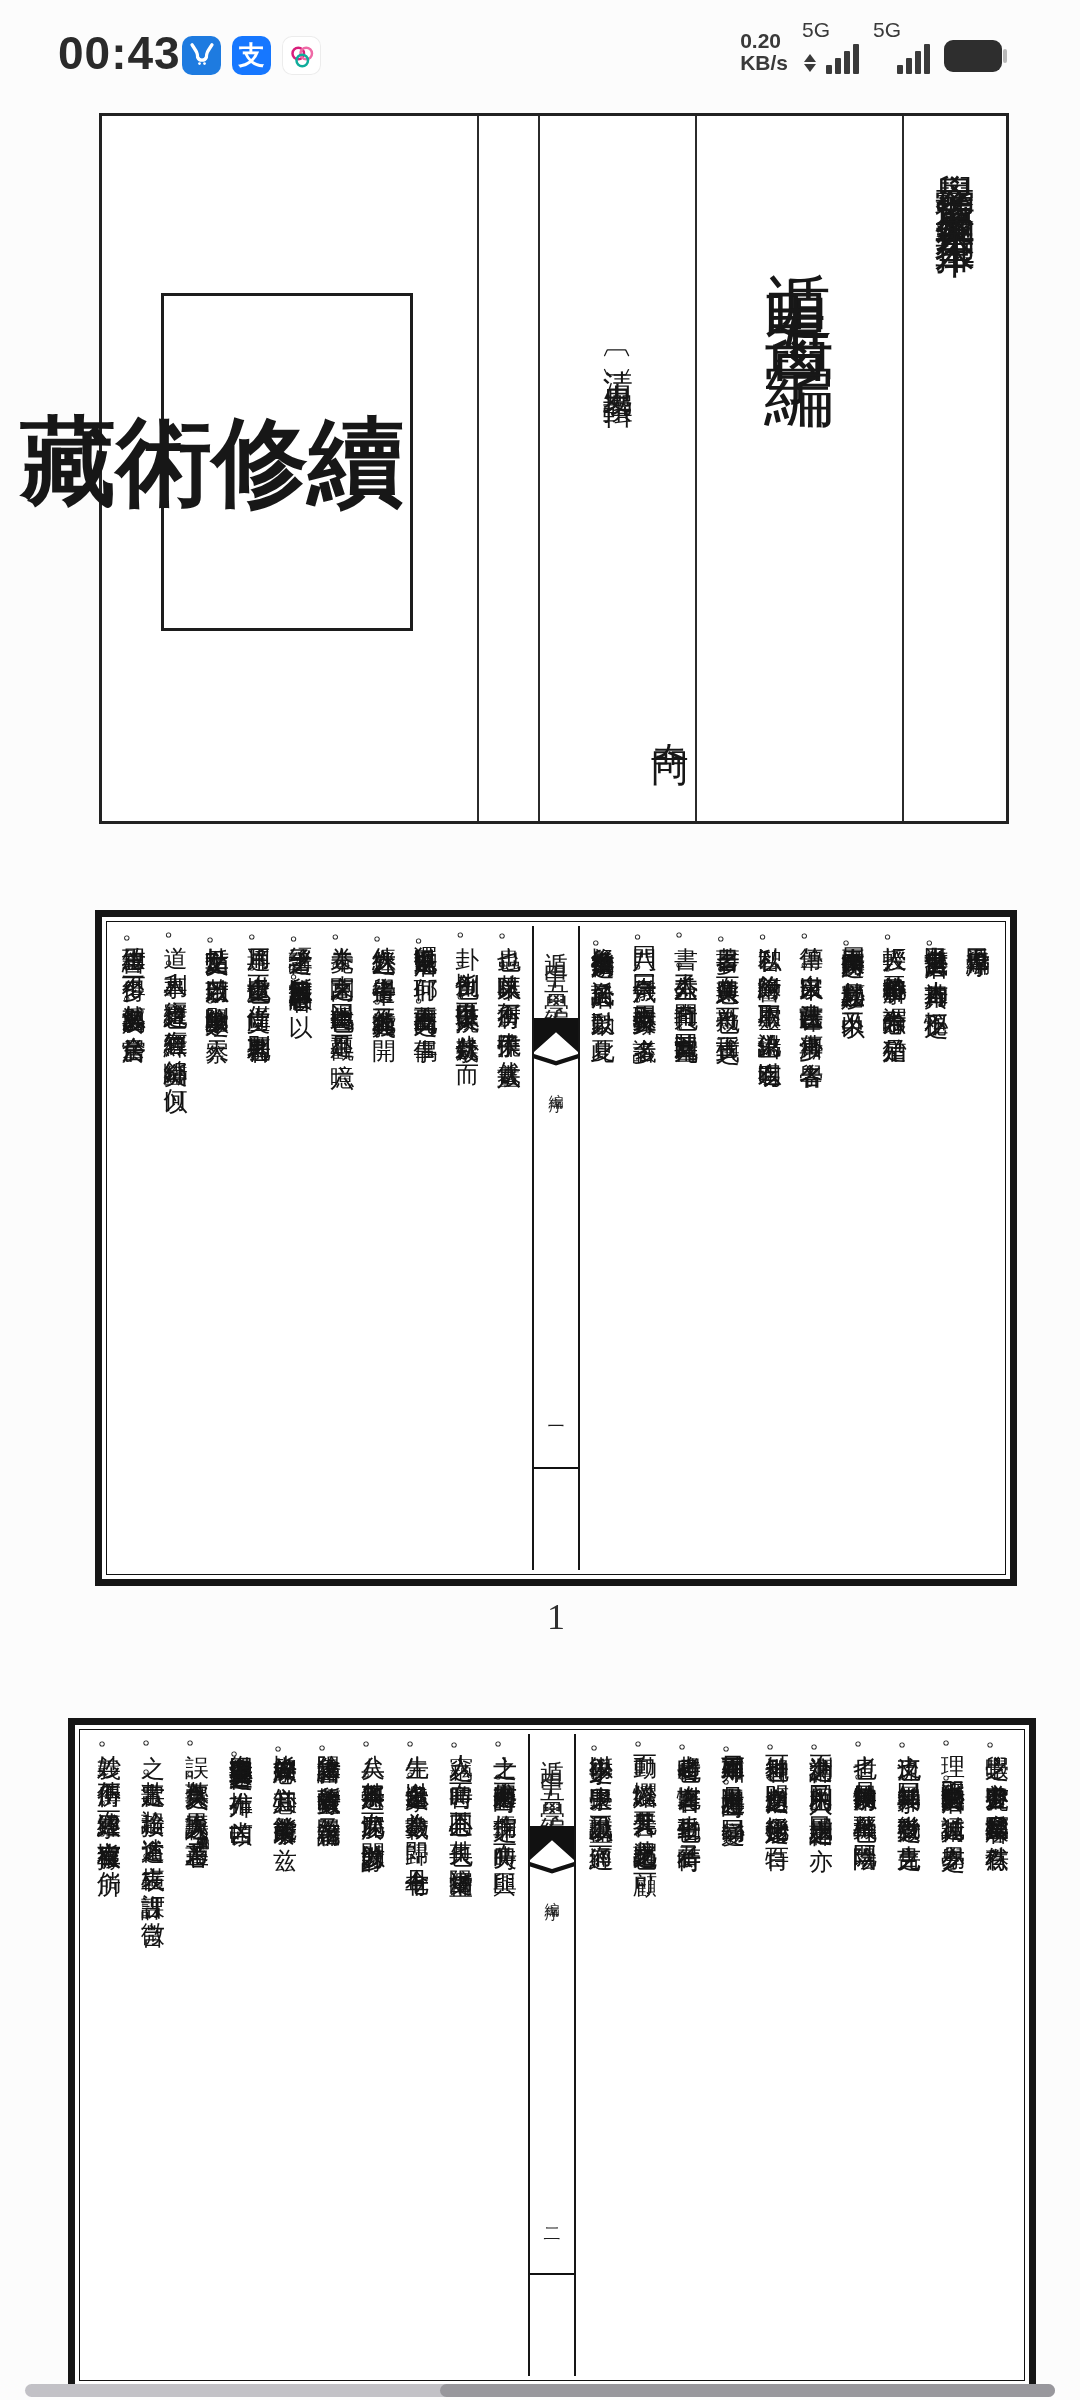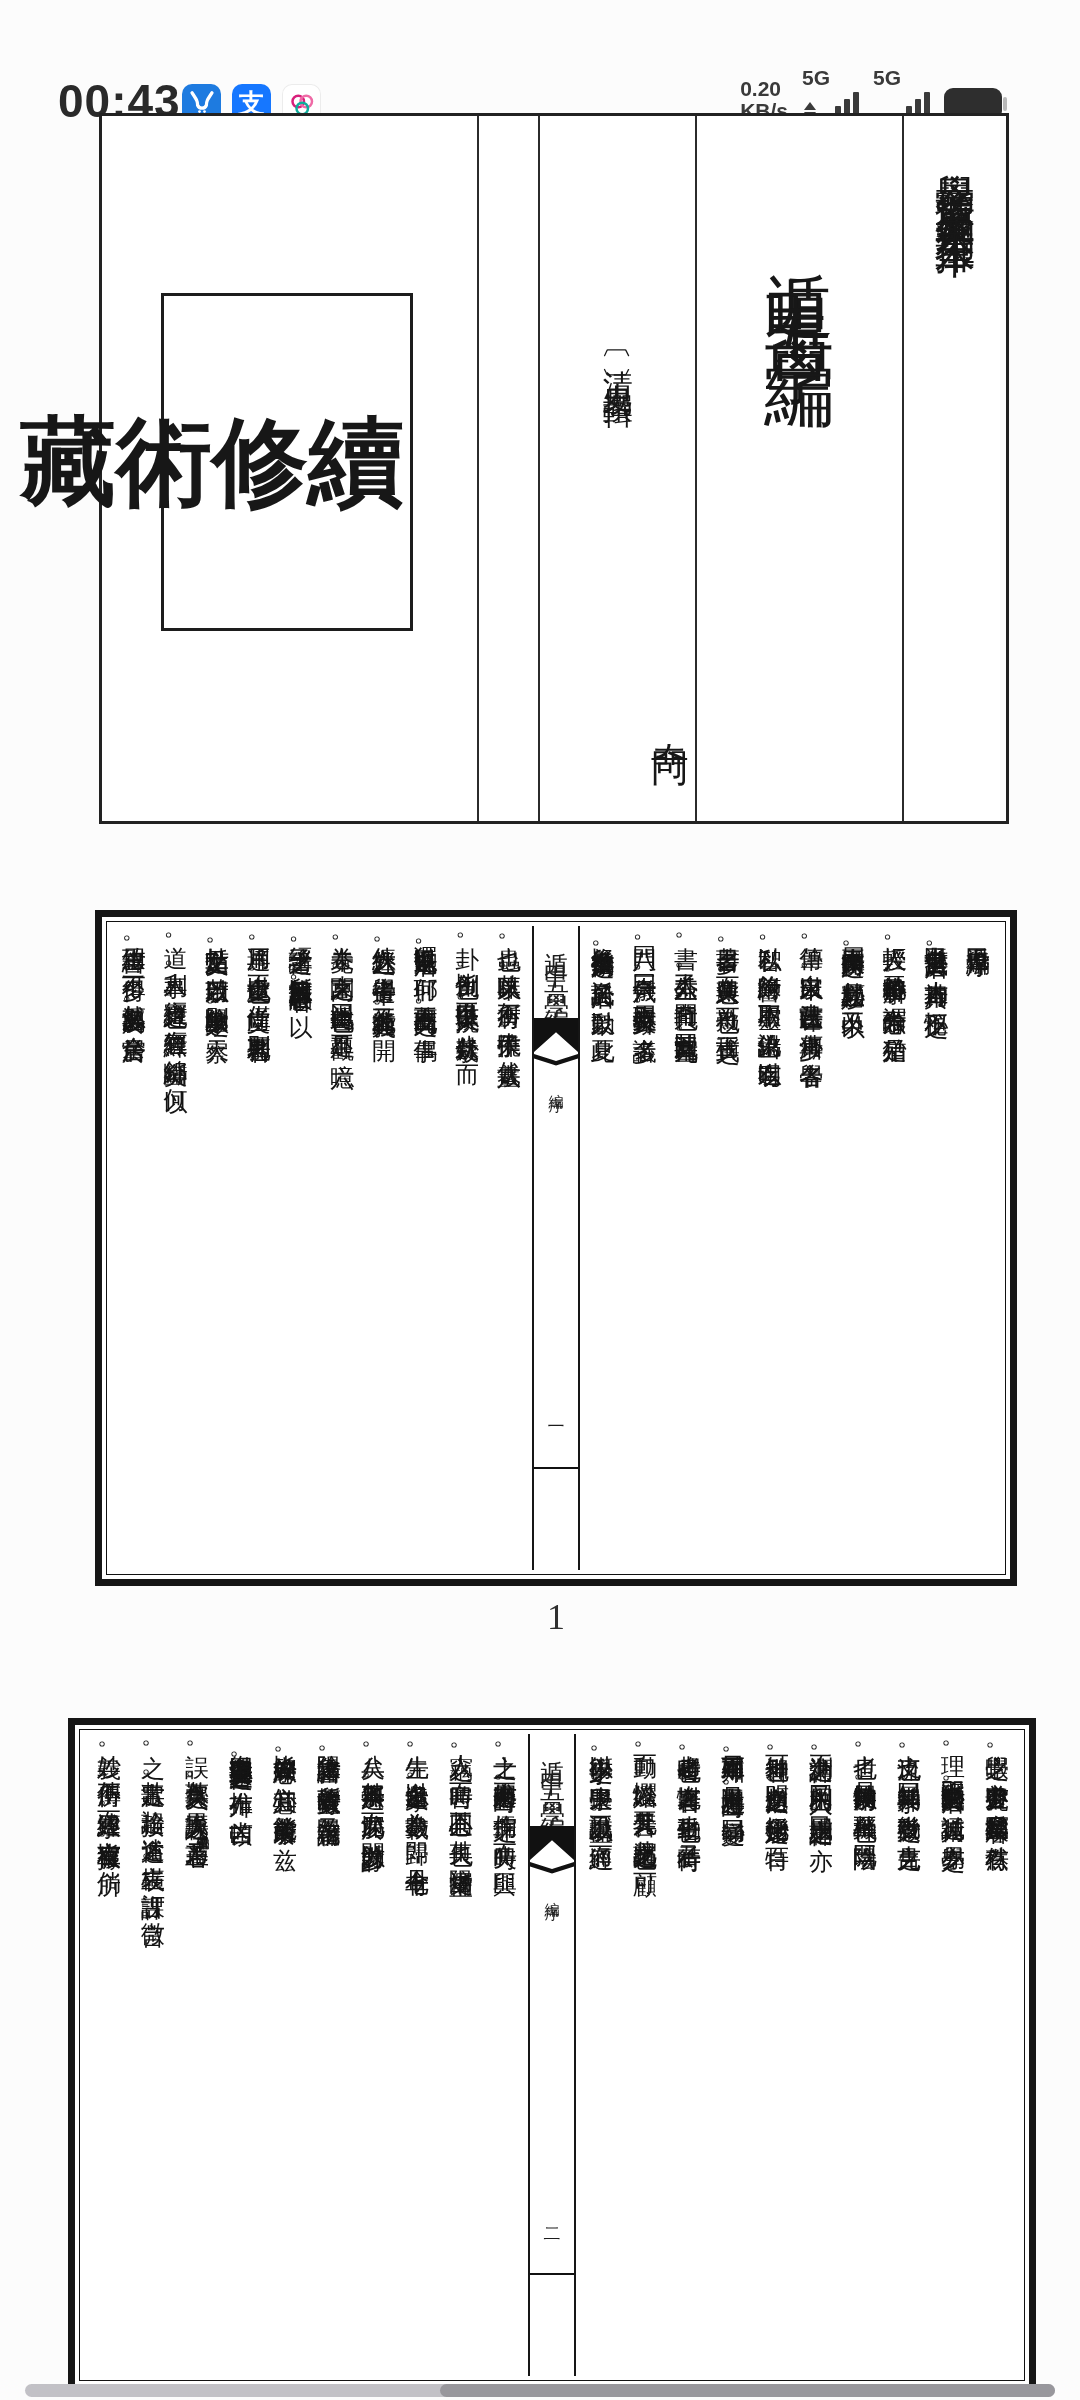--- a/index.html
+++ b/index.html
@@ -1,31 +1,31 @@
 <!DOCTYPE html>
 <html><head>
 <meta charset="utf-8">
 <style>
   html,body{margin:0;padding:0;background:#f2f2f2;}
   .screen{position:relative;width:1080px;height:2400px;background:#fcfcfc;overflow:hidden;
           font-family:"Liberation Sans","DejaVu Sans",sans-serif;color:#1c1c1c;}
 
   
-  .statusbar{position:absolute;top:0;left:0;width:1080px;height:92px;margin-top:48px;}
+  .statusbar{position:absolute;top:0;left:0;width:1080px;height:92px;}
   .sb-time{position:absolute;left:58px;top:26px;font-size:46px;font-weight:600;color:#2a2a2a;letter-spacing:1px;}
   .sb-apps{position:absolute;left:182px;top:36px;display:flex;gap:11px;}
   .sb-appicon{width:39px;height:39px;border-radius:10px;display:flex;align-items:center;justify-content:center;overflow:hidden;}
   .icon-bull{background:#1e7be0;}
   .icon-alipay{background:#1677ff;color:#fff;font-size:26px;font-weight:700;
                font-family:"DejaVu Sans",sans-serif;}
   .icon-petals{background:#fff;box-shadow:0 0 0 1px #ececec inset;}
   .sb-right{position:absolute;right:78px;top:24px;display:flex;align-items:flex-end;gap:14px;}
   .sb-speed{text-align:left;font-size:21px;line-height:22px;font-weight:700;color:#3a3a3a;}
   .sim{position:relative;display:flex;align-items:flex-end;gap:4px;height:48px;padding-top:2px;}
-  .sim-label{position:absolute;top:-6px;left:0;font-size:21px;font-weight:700;color:#3a3a3a;}
+  .sim-label{position:absolute;top:-6px;left:0;font-size:21px;font-weight:400;color:#3a3a3a;}
   .bars{display:flex;align-items:flex-end;gap:3px;margin-left:24px;}
   .bar{width:6px;background:#3a3a3a;border-radius:1px;}
   .b1{height:9px;}.b2{height:16px;}.b3{height:23px;}.b4{height:30px;}
   .arrows{position:absolute;left:2px;bottom:2px;display:flex;flex-direction:column;gap:2px;}
   .arr-up{width:0;height:0;border-left:6px solid transparent;border-right:6px solid transparent;border-bottom:8px solid #3a3a3a;}
   .arr-dn{width:0;height:0;border-left:6px solid transparent;border-right:6px solid transparent;border-top:8px solid #3a3a3a;}
   .battery{width:58px;height:32px;background:#2e2e2e;border-radius:9px;position:relative;margin-bottom:2px;}
   .battery:after{content:"";position:absolute;right:-5px;top:9px;width:4px;height:14px;background:#b9b9b9;border-radius:2px;}
 
   

